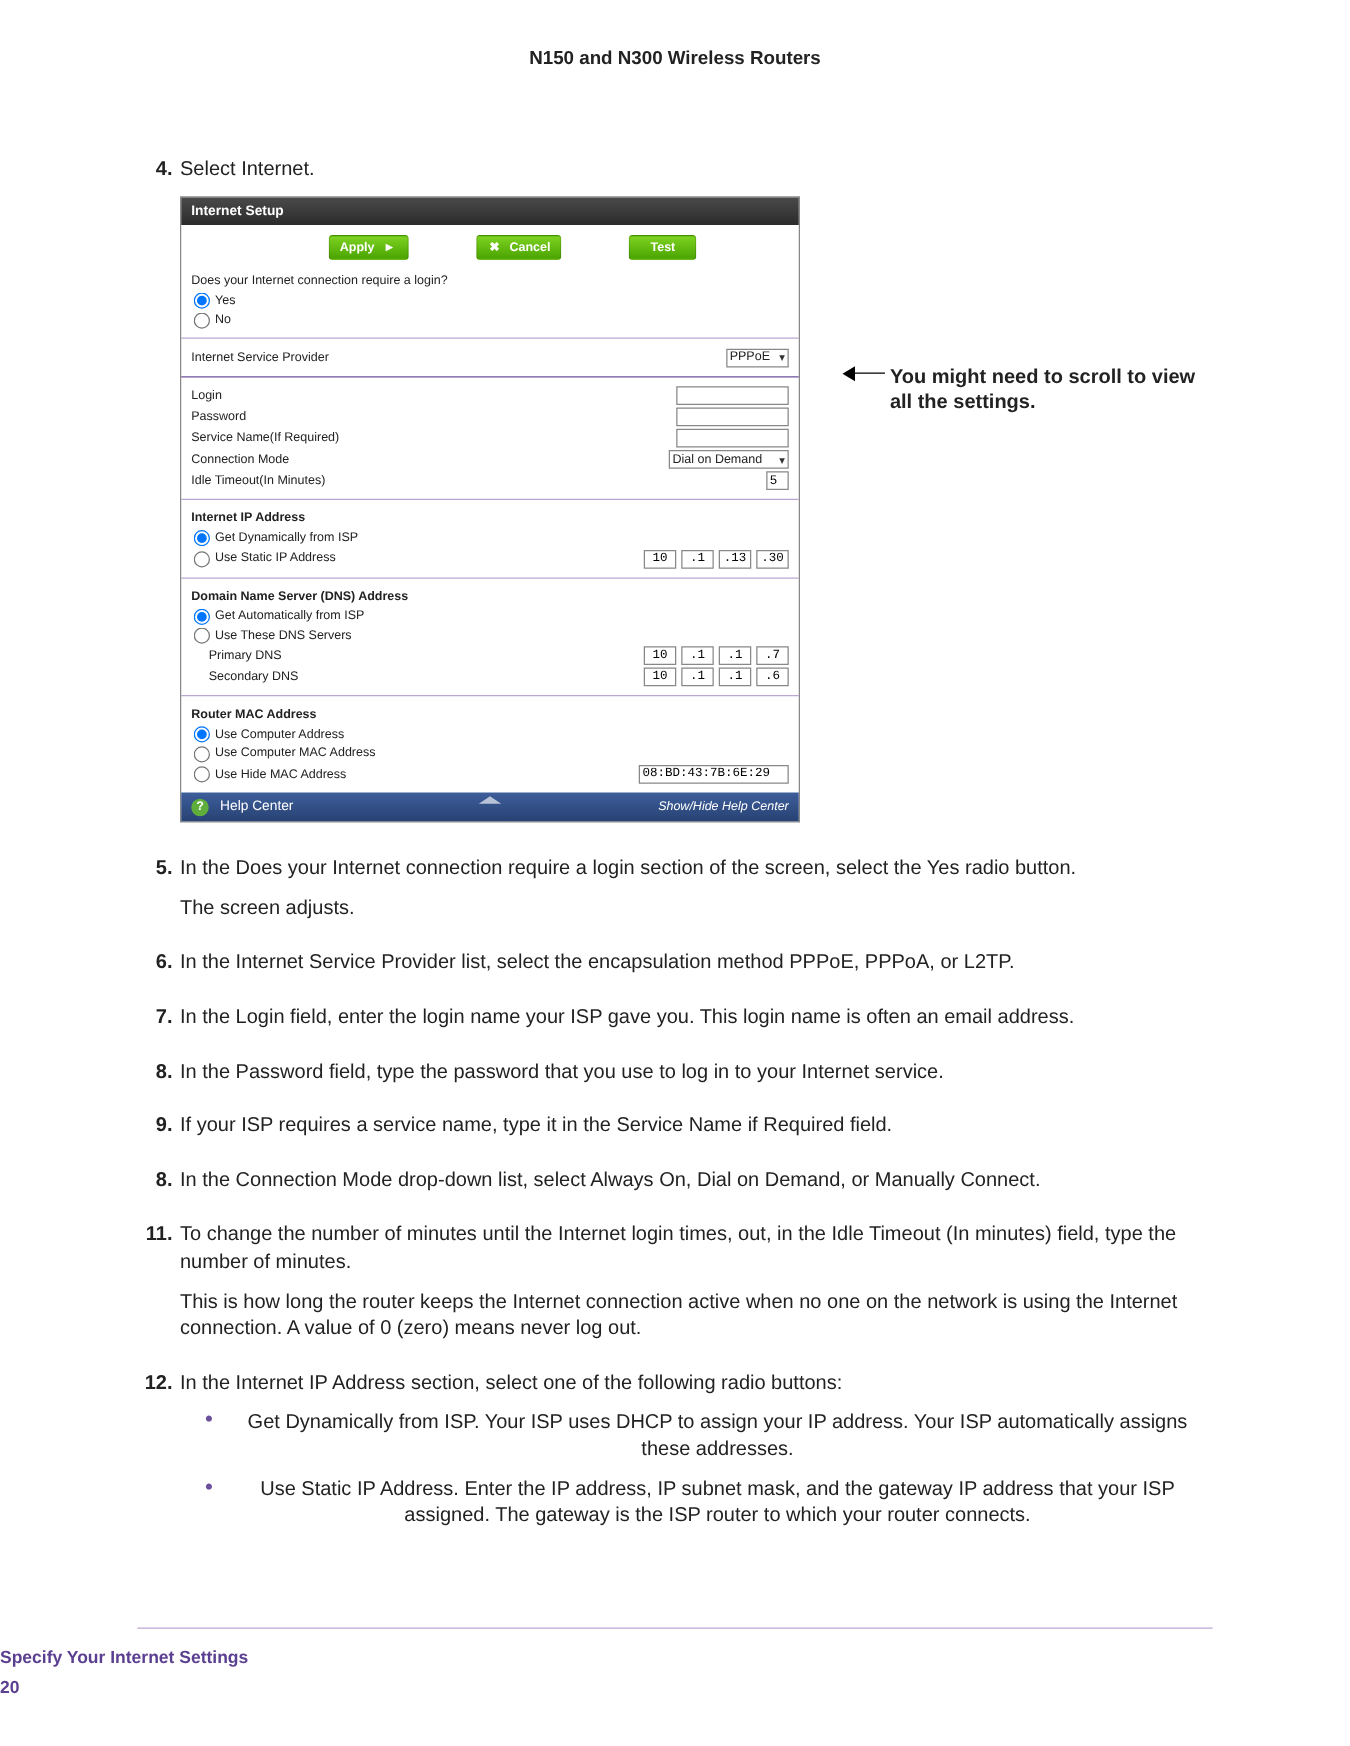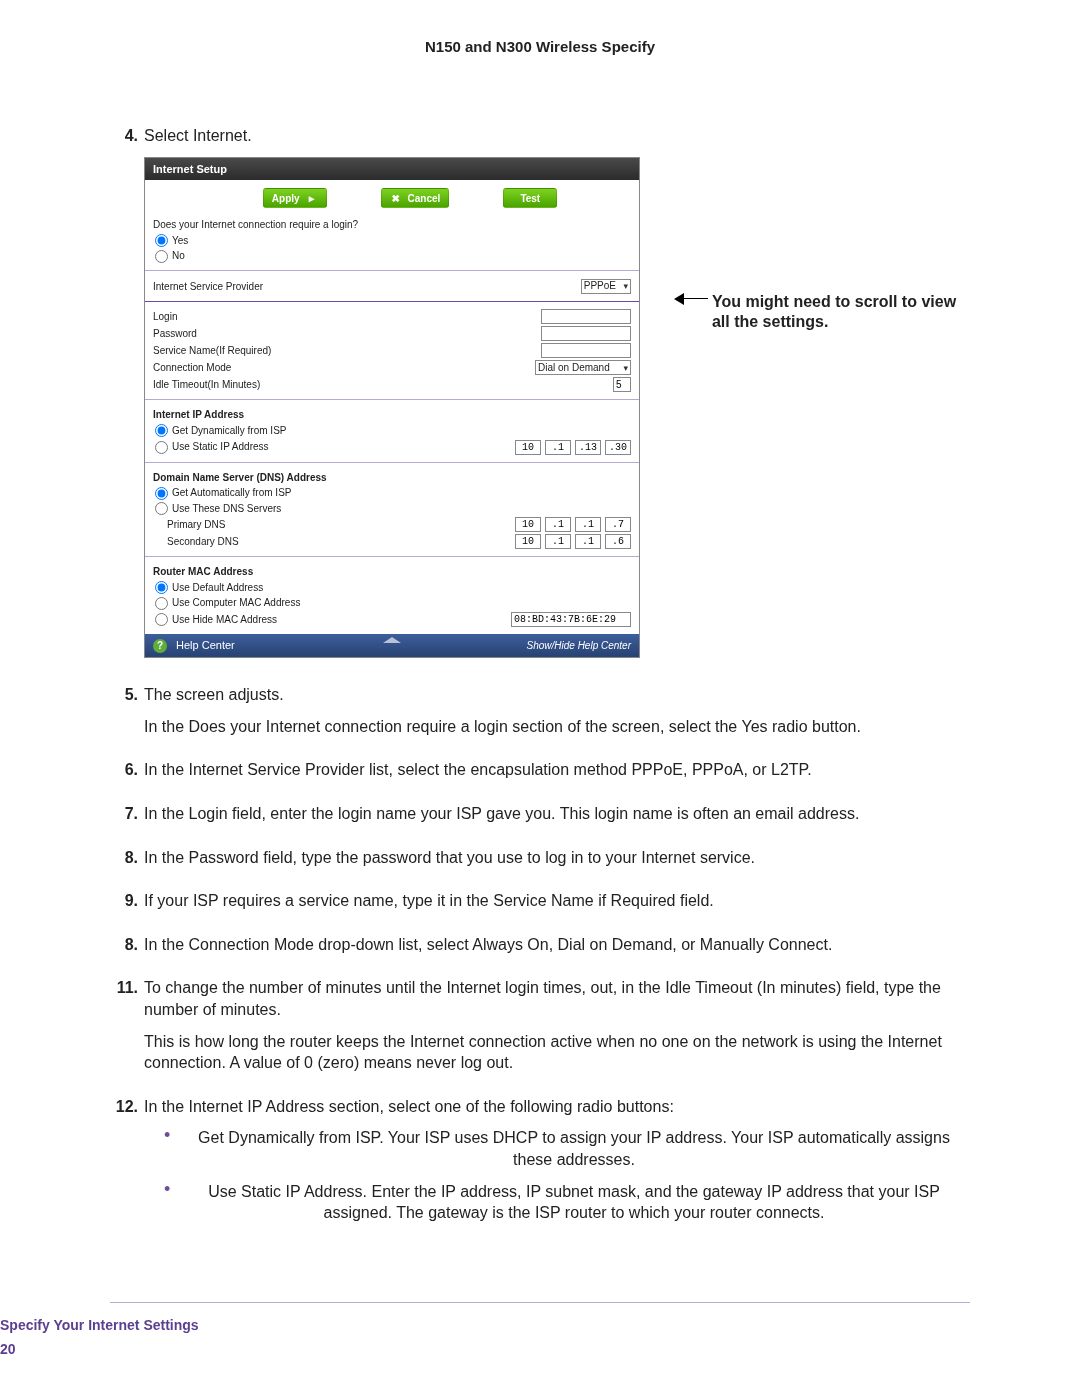--- a/index.html
+++ b/index.html
@@ -178,21 +178,21 @@
     margin: 0 auto 14px auto;
     border-top:1px solid #b9a7d4;
   }
   .footer .pagenum{ margin-top:8px; }
 </style>
 </head>
 <body>
 
 <div class="page">
 
-  <div class="doc-title">N150 and N300 Wireless Specify</div>
+  <div class="doc-title">N150 and N300 Wireless Routers</div>
 
   <div class="content">
     <ol class="steps">
 
       <li>
         <span class="num">4.</span>
         <div class="body">
           <p>
             <span>Select </span><b>Internet</b><span>.</span>
           </p>
@@ -306,21 +306,21 @@
                     <input class="txt ipc" value=".1" style="">
                     <input class="txt ipc" value=".6" style="">
                   </span>
                 </div>
 
                 <div class="sec-sep"></div>
 
                 <div class="sec-head">Router MAC Address</div>
                 <label class="radiol">
                   <input type="radio" checked="" style="">
-                  <span>Use Default Address</span>
+                  <span>Use Computer Address</span>
                 </label>
                 <label class="radiol">
                   <input type="radio" style="">
                   <span>Use Computer MAC Address</span>
                 </label>
                 <div class="row">
                   <label class="radiol lbl">
                     <input type="radio" style="">
                     <span>Use Hide MAC Address</span>
                   </label>
@@ -345,22 +345,22 @@
               </span>
               <span class="ctext">You might need to scroll to view all the settings.</span>
             </div>
           </div>
         </div>
       </li>
 
       <li>
         <span class="num">5.</span>
         <div class="body">
+          <p><span>In the </span><b>Does your Internet connection require a login</b><span> section of the screen, select the </span><b>Yes</b><span> radio button.</span></p>
           <p>The screen adjusts.</p>
-          <p><span>In the </span><b>Does your Internet connection require a login</b><span> section of the screen, select the </span><b>Yes</b><span> radio button.</span></p>
         </div>
       </li>
 
       <li>
         <span class="num">6.</span>
         <div class="body">
           <p><span>In the </span><b>Internet Service Provider</b><span> list, select the encapsulation method </span><b>PPPoE</b><span>, </span><b>PPPoA</b><span>, or </span><b>L2TP</b><span>.</span></p>
         </div>
       </li>
 

